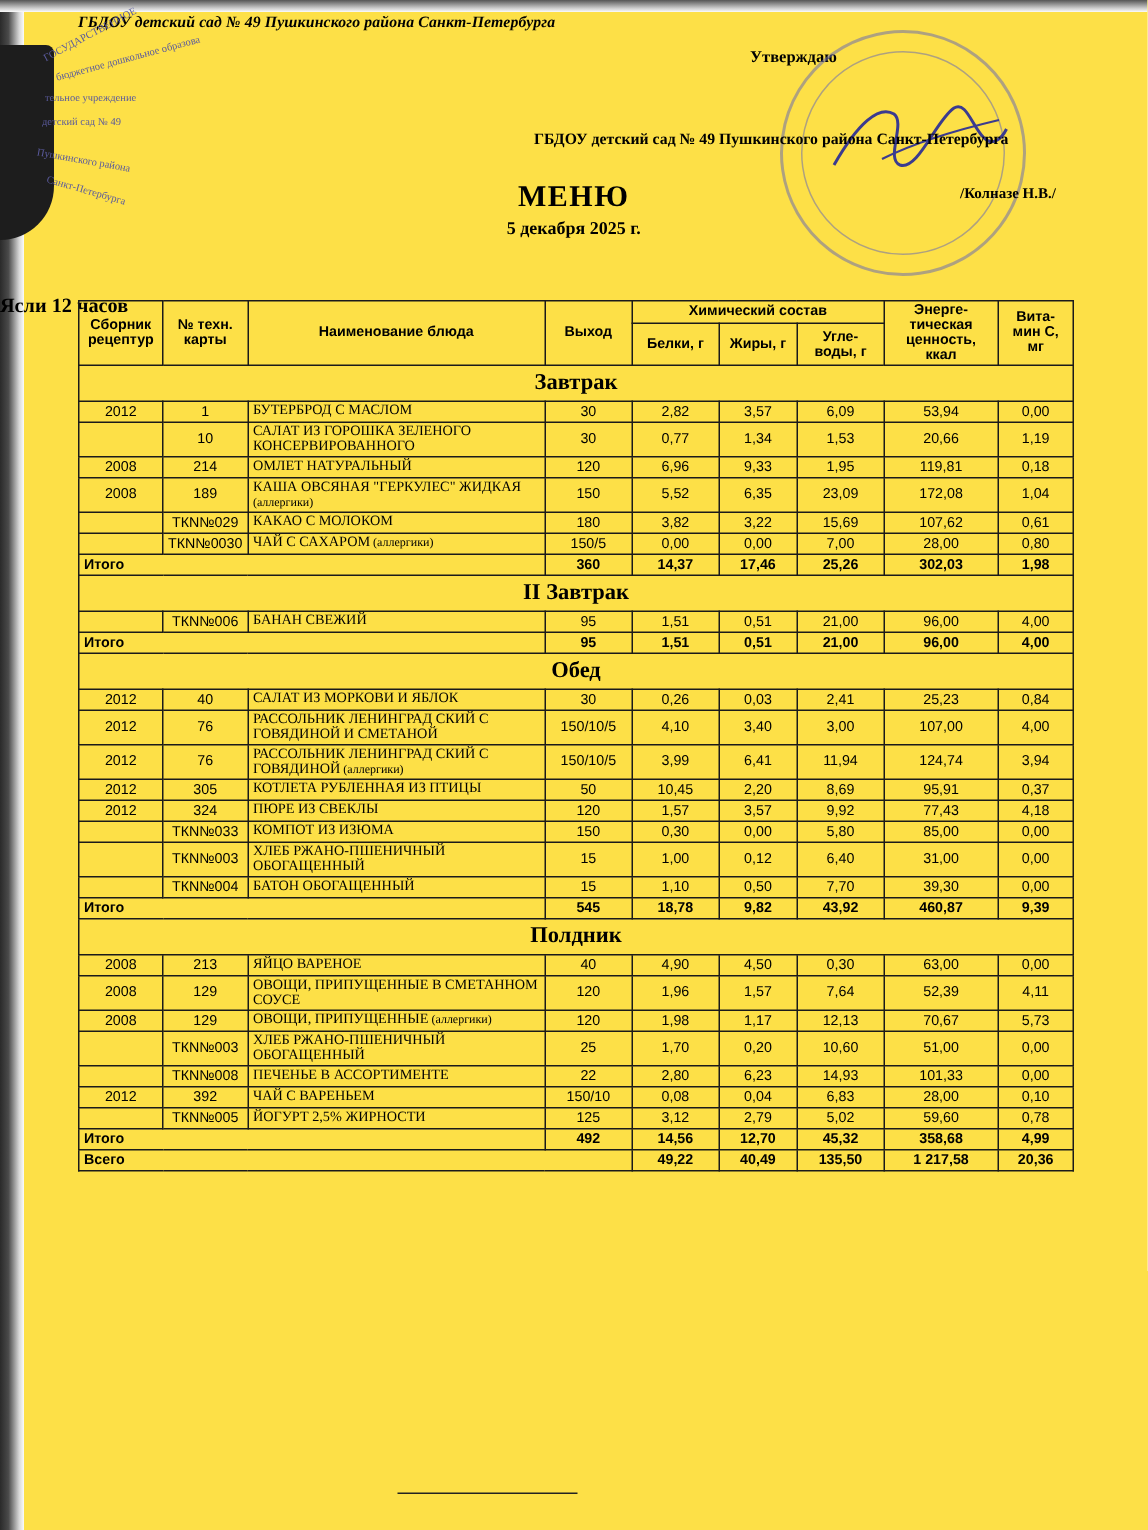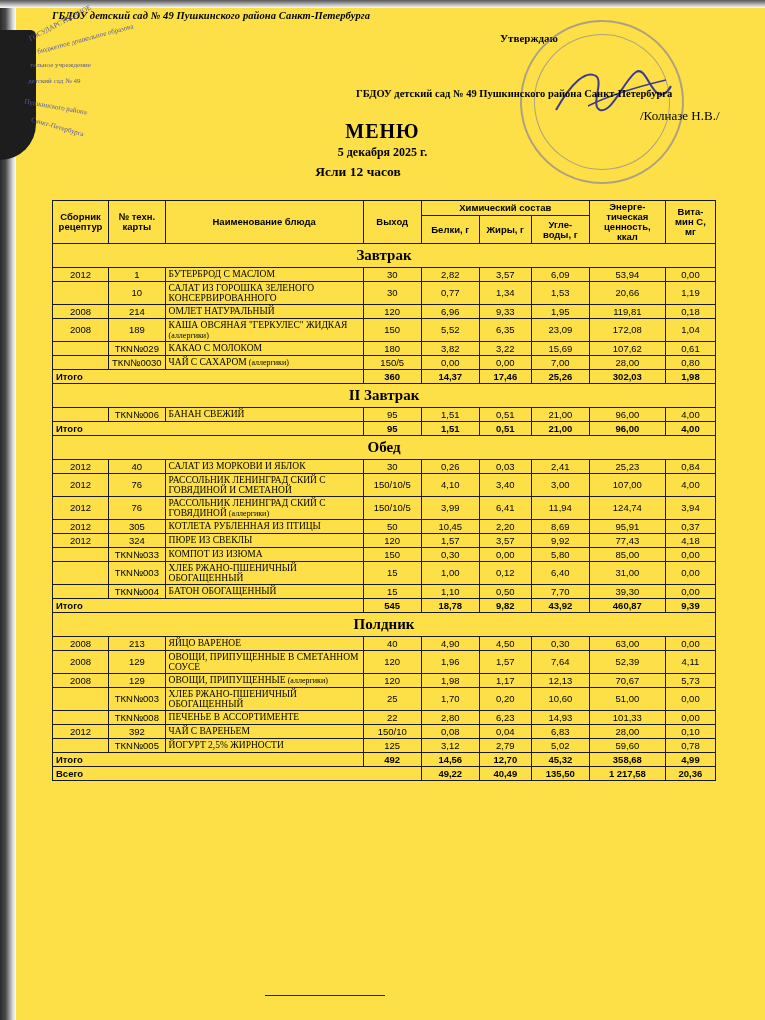--- a/index.html
+++ b/index.html
@@ -59,24 +59,24 @@
   }
   .org-line {
     position: absolute;
     top: 88px;
     left: 356px;
     font-size: 10.5px;
     font-weight: bold;
   }
   .director-line {
     position: absolute;
-    top: 108px;
+    top: 124px;
     left: 640px;
-    font-size: 13px;
-    font-weight: normal;
+    font-size: 10px;
+    font-weight: bold;
   }
   .menu-title {
     position: absolute;
     top: 120px;
     left: 0;
     width: 765px;
     text-align: center;
     font-size: 20px;
     font-weight: bold;
     letter-spacing: 1px;
@@ -85,24 +85,23 @@
     position: absolute;
     top: 145px;
     left: 0;
     width: 765px;
     text-align: center;
     font-size: 12px;
     font-weight: bold;
   }
   .subtitle {
     position: absolute;
-    top: 164px;
+    top: 196px;
     left: 0;
     width: 716px;
-    text-align: center;
     font-size: 13.5px;
     font-weight: bold;
   }
   
   .stamp {
     position: absolute;
     left: 520px;
     top: 20px;
     width: 160px;
     height: 160px;

